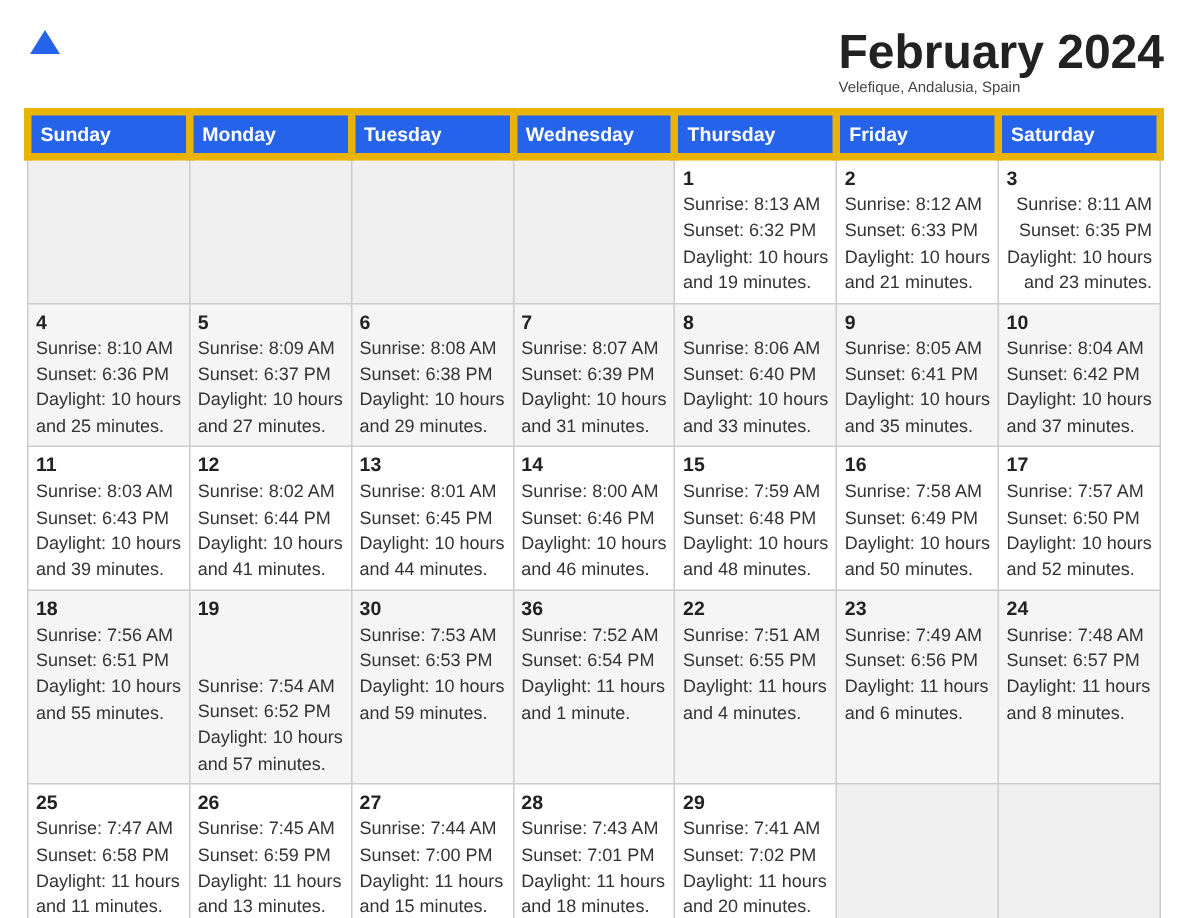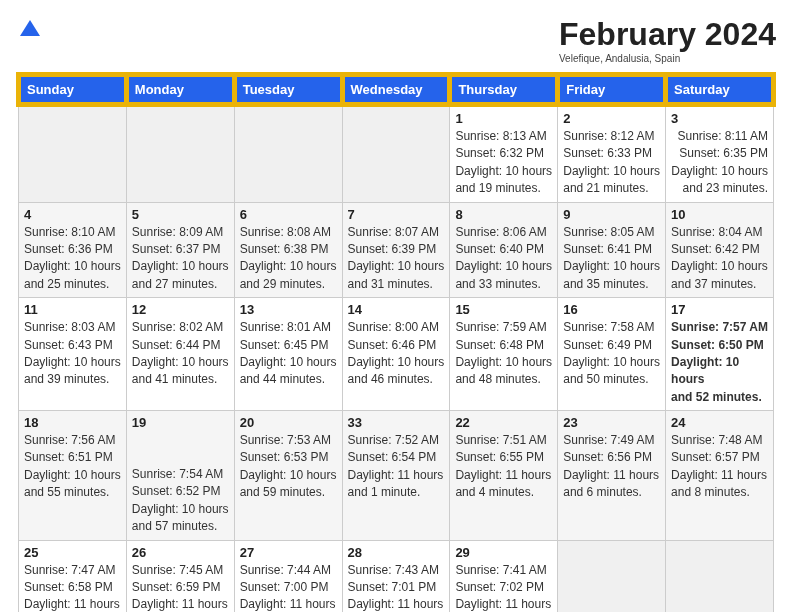--- a/index.html
+++ b/index.html
@@ -235,21 +235,21 @@
         </td>
         <td>
           <span class="day-number">16</span>
           <div class="day-info" style="white-space: pre-line;">Sunrise: 7:58 AM
 Sunset: 6:49 PM
 Daylight: 10 hours
 and 50 minutes.</div>
         </td>
         <td>
           <span class="day-number">17</span>
-          <div class="day-info" style="white-space: pre-line; font-weight: bold;">Sunrise: 7:57 AM
+          <div class="day-info" style="white-space: pre-line;">Sunrise: 7:57 AM
 Sunset: 6:50 PM
 Daylight: 10 hours
 and 52 minutes.</div>
         </td>
       </tr>
       <tr>
         <td>
           <span class="day-number">18</span>
           <div class="day-info" style="white-space: pre-line;">Sunrise: 7:56 AM
 Sunset: 6:51 PM
@@ -257,28 +257,28 @@
 and 55 minutes.</div>
         </td>
         <td>
           <span class="day-number">19</span>
           <div class="day-info" style="white-space: pre-line; margin-top: 36px;">Sunrise: 7:54 AM
 Sunset: 6:52 PM
 Daylight: 10 hours
 and 57 minutes.</div>
         </td>
         <td>
-          <span class="day-number">20</span>
+          <span class="day-number">30</span>
           <div class="day-info" style="white-space: pre-line;">Sunrise: 7:53 AM
 Sunset: 6:53 PM
 Daylight: 10 hours
 and 59 minutes.</div>
         </td>
         <td>
-          <span class="day-number">33</span>
+          <span class="day-number">36</span>
           <div class="day-info" style="white-space: pre-line;">Sunrise: 7:52 AM
 Sunset: 6:54 PM
 Daylight: 11 hours
 and 1 minute.</div>
         </td>
         <td>
           <span class="day-number">22</span>
           <div class="day-info" style="white-space: pre-line;">Sunrise: 7:51 AM
 Sunset: 6:55 PM
 Daylight: 11 hours

